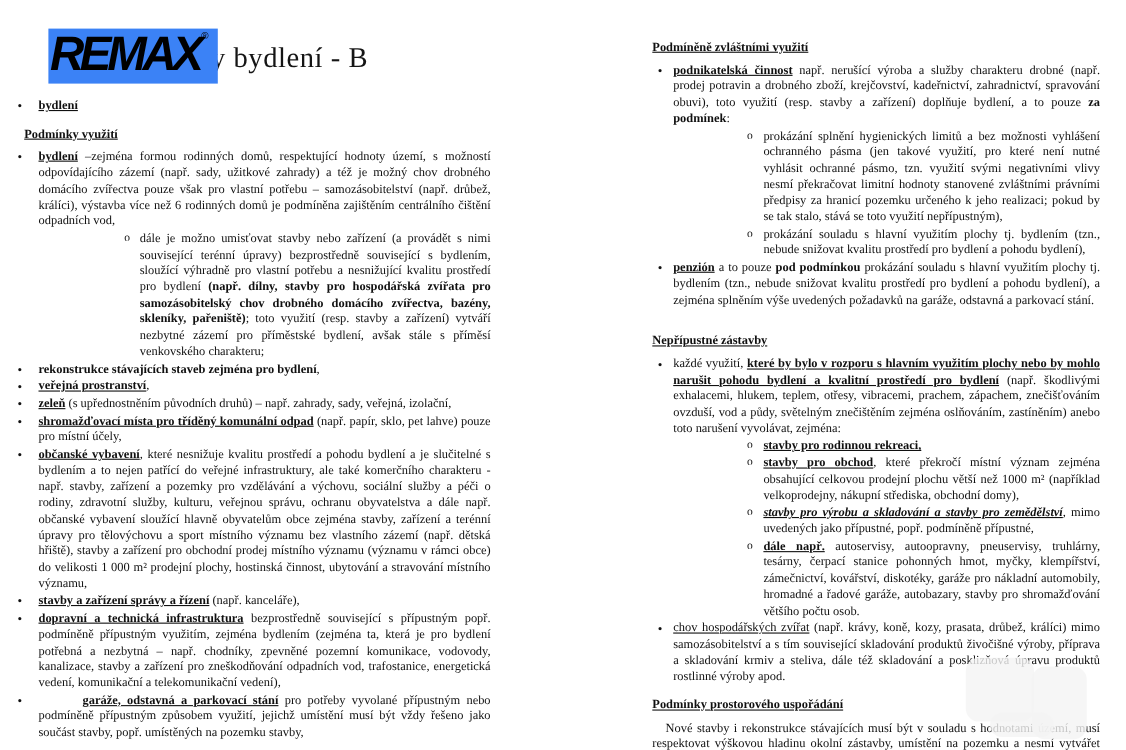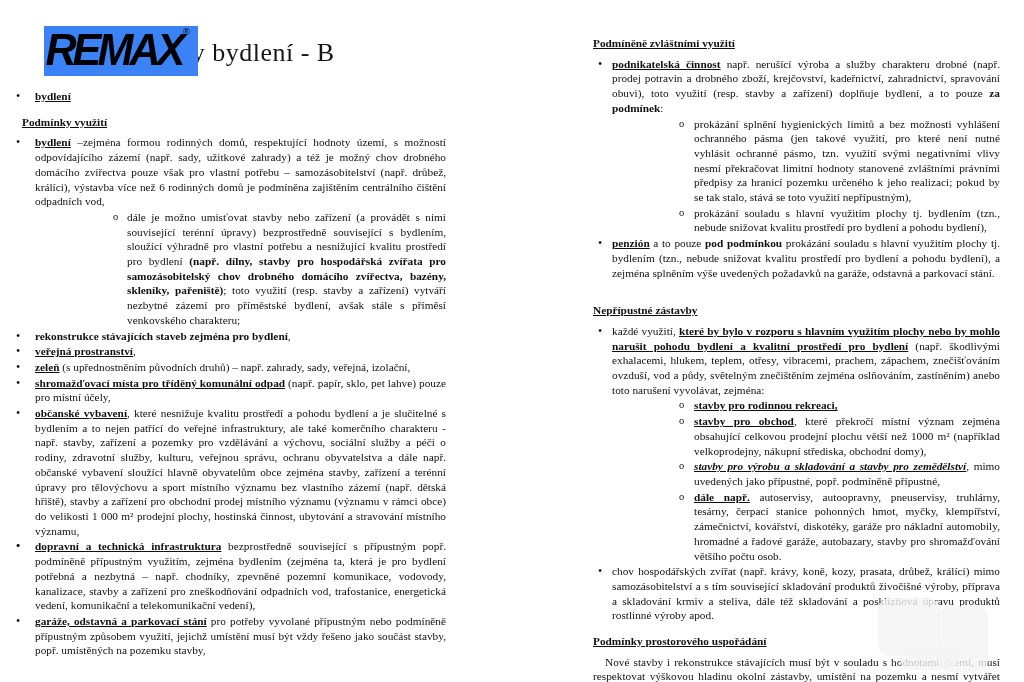--- a/index.html
+++ b/index.html
@@ -90,28 +90,29 @@
   <div class="li">
     <span class="mk mk-dot">•</span>
     <span><span style="font-weight: bold; text-decoration: underline;">shromažďovací místa pro tříděný komunální odpad</span><span> (např. papír, sklo, pet lahve) pouze pro místní účely,</span></span>
   </div>
   <div class="li">
     <span class="mk mk-dot">•</span>
     <span><span style="font-weight: bold; text-decoration: underline;">občanské vybavení</span><span>, které nesnižuje kvalitu prostředí a pohodu bydlení a je slučitelné s bydlením a to nejen patřící do veřejné infrastruktury, ale také komerčního charakteru - např. stavby, zařízení a pozemky pro vzdělávání a výchovu, sociální služby a péči o rodiny, zdravotní služby, kulturu, veřejnou správu, ochranu obyvatelstva a dále např. občanské vybavení sloužící hlavně obyvatelům obce zejména stavby, zařízení a terénní úpravy pro tělovýchovu a sport místního významu bez vlastního zázemí (např. dětská hřiště), stavby a zařízení pro obchodní prodej místního významu (významu v rámci obce) do velikosti 1 000 m² prodejní plochy, hostinská činnost, ubytování a stravování místního významu,</span></span>
   </div>
   <div class="li">
     <span class="mk mk-dot">•</span>
+    <span><span style="font-weight: bold; text-decoration: underline;">stavby a zařízení správy a řízení</span><span> (např. kanceláře),</span></span>
   </div>
   <div class="li">
     <span class="mk mk-dot">•</span>
     <span><span style="font-weight: bold; text-decoration: underline;">dopravní a technická infrastruktura</span><span> bezprostředně související s přípustným popř. podmíněně přípustným využitím, zejména bydlením (zejména ta, která je pro bydlení potřebná a nezbytná – např. chodníky, zpevněné pozemní komunikace, vodovody, kanalizace, stavby a zařízení pro zneškodňování odpadních vod, trafostanice, energetická vedení, komunikační a telekomunikační vedení),</span></span>
   </div>
   <div class="li">
     <span class="mk mk-dot">•</span>
-    <span><span style="font-weight: bold; text-decoration: underline;">garáže, odstavná a parkovací stání</span><span> pro potřeby vyvolané přípustným nebo podmíněně přípustným způsobem využití, jejichž umístění musí být vždy řešeno jako součást stavby, popř. umístěných na pozemku stavby,</span></span>
+    <span><span style="font-weight: bold; text-decoration: underline; margin-left: 40px;">garáže, odstavná a parkovací stání</span><span> pro potřeby vyvolané přípustným nebo podmíněně přípustným způsobem využití, jejichž umístění musí být vždy řešeno jako součást stavby, popř. umístěných na pozemku stavby,</span></span>
   </div>
 </div>
 
 <div class="col colR">
 
   <div class="hd">Podmíněně zvláštními využití</div>
   <div class="gap-s"></div>
 
   <div class="li">
     <span class="mk mk-dot">•</span>
@@ -149,21 +150,21 @@
   <div class="li sub">
     <span class="mk mk-circle">o</span>
     <span><span style="font-weight: bold; text-decoration: underline; font-style: italic;">stavby pro výrobu a skladování a stavby pro zemědělství</span><span>, mimo uvedených jako přípustné, popř. podmíněně přípustné,</span></span>
   </div>
   <div class="li sub">
     <span class="mk mk-circle">o</span>
     <span><span style="font-weight: bold; text-decoration: underline;">dále např.</span><span> autoservisy, autoopravny, pneuservisy, truhlárny, tesárny, čerpací stanice pohonných hmot, myčky, klempířství, zámečnictví, kovářství, diskotéky, garáže pro nákladní automobily, hromadné a řadové garáže, autobazary, stavby pro shromažďování většího počtu osob.</span></span>
   </div>
   <div class="li">
     <span class="mk mk-dot">•</span>
-    <span><span style="">chov hospodářských zvířat</span><span> (např. krávy, koně, kozy, prasata, drůbež, králíci) mimo samozásobitelství a s tím související skladování produktů živočišné výroby, příprava a skladování krmiv a steliva, dále též skladování a posklizňová úpravu produktů rostlinné výroby apod.</span></span>
+    <span><span style="text-decoration: underline;">chov hospodářských zvířat</span><span> (např. krávy, koně, kozy, prasata, drůbež, králíci) mimo samozásobitelství a s tím související skladování produktů živočišné výroby, příprava a skladování krmiv a steliva, dále též skladování a posklizňová úpravu produktů rostlinné výroby apod.</span></span>
   </div>
 
   <div class="gap-m"></div>
   <div class="hd">Podmínky prostorového uspořádání</div>
   <div class="gap-s"></div>
 
   <div class="para">Nové stavby i rekonstrukce stávajících musí být v souladu s hodnotami území, musí respektovat výškovou hladinu okolní zástavby, umístění na pozemku a nesmí vytvářet výraznou pohledovou dominantu v území.</div>
 
 </div>
 

